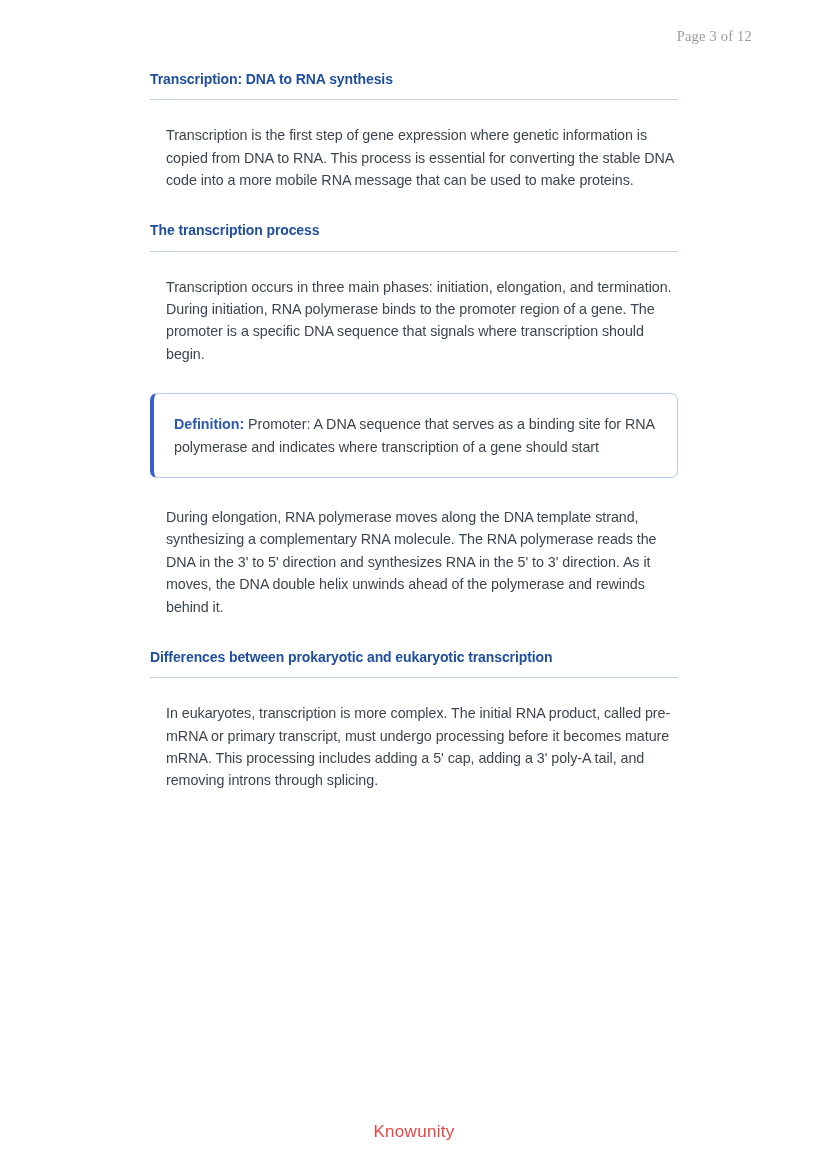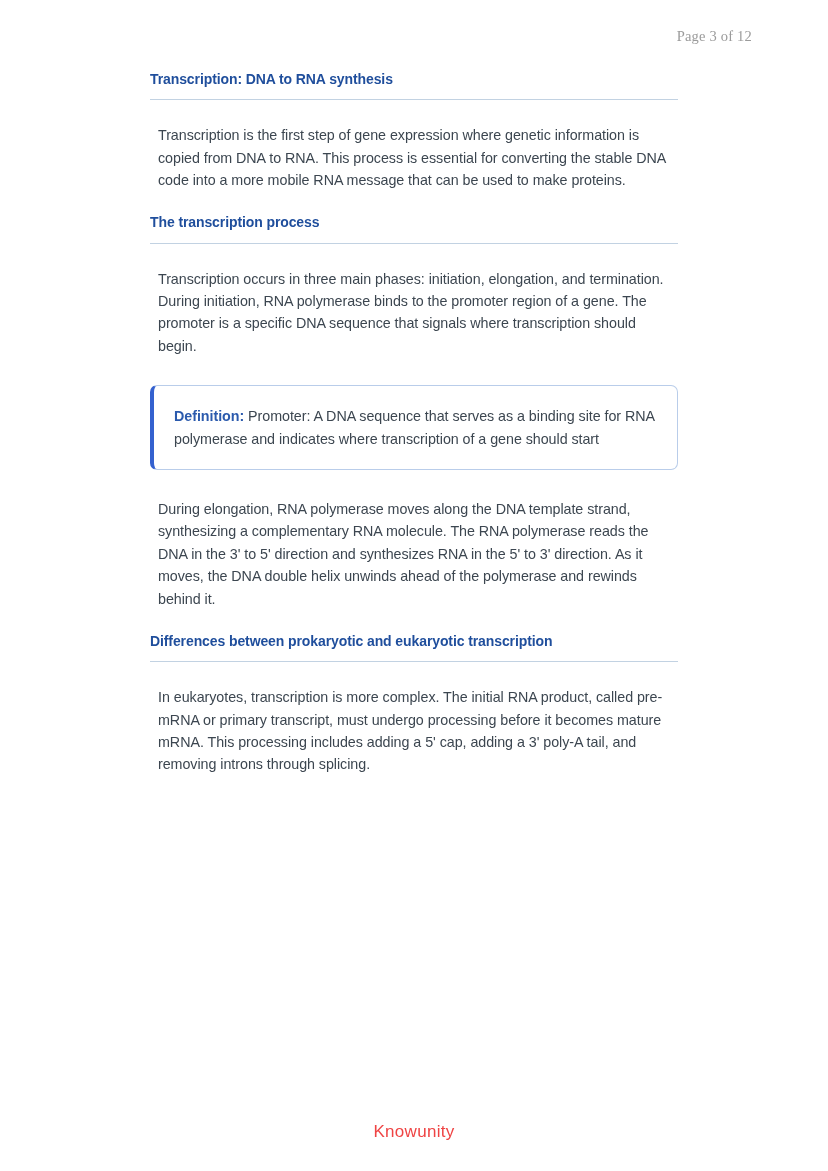--- a/index.html
+++ b/index.html
@@ -39,27 +39,27 @@
     letter-spacing: -0.1px;
     line-height: 1.3;
     margin: 0;
     padding: 0 0 11px 0;
     border-bottom: 1.5px solid #c2d2e2;
   }
   .heading-block {
     margin-bottom: 24px;
   }
   .heading-block.h-mid {
-    margin-top: 22px;
+    margin-top: 30px;
   }
   p.body-text {
     font-size: 14.3px;
     line-height: 22.4px;
     color: #3c4650;
-    margin: 0 0 19px 8px;
+    margin: 0 0 19px 16px;
     letter-spacing: -0.05px;
   }
   p.body-text:last-child {
     margin-bottom: 0;
   }
   .callout {
     position: relative;
     border: 1px solid #b9cdea;
     border-left: 4px solid #3461cf;
     border-radius: 7px;

